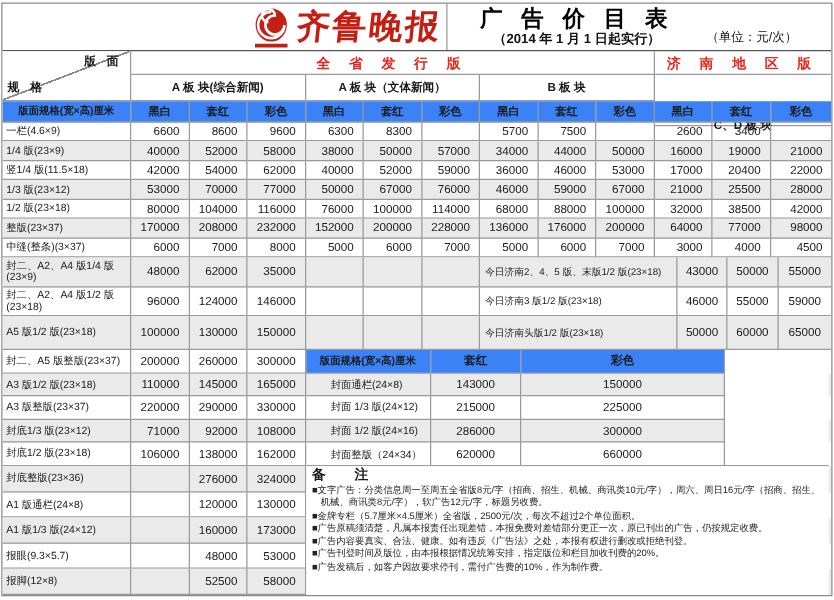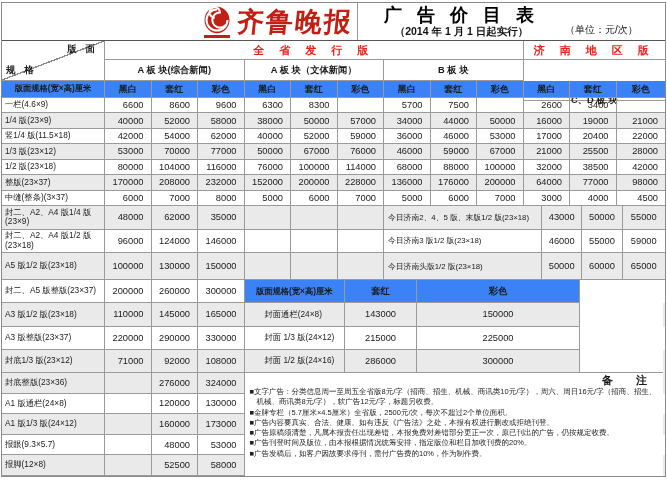--- a/index.html
+++ b/index.html
@@ -50,21 +50,21 @@
   #band4 .trow{flex:1;}
   .c-blank{width:46.5px;}
   .c-jlbl{width:158px;font-size:7.8px;padding-left:4px;}
   .c-jv{width:40.3px;justify-content:center;font-size:9.3px;}
   .c-shl{width:100.5px;justify-content:center;font-size:8.3px;}
   .c-sh1{width:72px;justify-content:center;font-size:9.3px;}
   .c-sh2{width:163px;justify-content:center;font-size:9.3px;}
   .c-covl{width:100.5px;font-size:8.3px;padding-left:20px;}
   .blank-overlay{position:absolute;left:578px;top:0;width:83px;height:100%;box-sizing:border-box;border-bottom:1px solid #9a9a9a;background:#fff;}
   .notes-overlay{position:absolute;left:242.5px;top:0;width:418.5px;height:100%;box-sizing:border-box;background:#fff;padding:1px 6px 0 5px;overflow:hidden;}
-  .notes-title{text-align:right;font-size:11px;font-weight:900;letter-spacing:10px;line-height:13px;}
+  .notes-title{text-align:left;font-size:11px;font-weight:900;letter-spacing:10px;line-height:13px;}
   .note-line{font-size:7.5px;line-height:10.3px;color:#222;padding-left:7px;text-indent:-7px;}
 </style>
 </head>
 <body>
 
 <div class="page">
 
   <div class="banner">
     <div class="logo-area">
       <div class="emblem-wrap">
@@ -295,20 +295,29 @@
       </div>
       <div class="trow gray">
         <div class="cell c-lbl">封底1/3 版(23×12)</div>
         <div class="cell c-v">71000</div>
         <div class="cell c-v">92000</div>
         <div class="cell c-v">108000</div>
         <div class="cell c-covl">封面 1/2 版(24×16)</div>
         <div class="cell c-sh1">286000</div>
         <div class="cell c-sh2">300000</div>
       </div>
+      <div class="trow">
+        <div class="cell c-lbl">封底1/2 版(23×18)</div>
+        <div class="cell c-v">106000</div>
+        <div class="cell c-v">138000</div>
+        <div class="cell c-v">162000</div>
+        <div class="cell c-covl">封面整版（24×34）</div>
+        <div class="cell c-sh1">620000</div>
+        <div class="cell c-sh2">660000</div>
+      </div>
       <div class="blank-overlay"></div>
     </div>
   <div id="band4">
       <div class="trow gray">
         <div class="cell c-lbl">封底整版(23×36)</div>
         <div class="cell c-v"></div>
         <div class="cell c-v">276000</div>
         <div class="cell c-v">324000</div>
       </div>
       <div class="trow">
@@ -332,20 +341,20 @@
       <div class="trow gray">
         <div class="cell c-lbl">报脚(12×8)</div>
         <div class="cell c-v"></div>
         <div class="cell c-v">52500</div>
         <div class="cell c-v">58000</div>
       </div>
       <div class="notes-overlay">
         <div class="notes-title">备 注</div>
         <div class="note-line">■文字广告：分类信息周一至周五全省版8元/字（招商、招生、机械、商讯类10元/字），周六、周日16元/字（招商、招生、机械、商讯类8元/字），软广告12元/字，标题另收费。</div>
         <div class="note-line">■金牌专栏（5.7厘米×4.5厘米）全省版，2500元/次，每次不超过2个单位面积。</div>
+        <div class="note-line">■广告原稿须清楚，凡属本报责任出现差错，本报免费对差错部分更正一次，原已刊出的广告，仍按规定收费。</div>
         <div class="note-line">■广告内容要真实、合法、健康。如有违反《广告法》之处，本报有权进行删改或拒绝刊登。</div>
-        <div class="note-line">■广告原稿须清楚，凡属本报责任出现差错，本报免费对差错部分更正一次，原已刊出的广告，仍按规定收费。</div>
         <div class="note-line">■广告刊登时间及版位，由本报根据情况统筹安排，指定版位和栏目加收刊费的20%。</div>
         <div class="note-line">■广告发稿后，如客户因故要求停刊，需付广告费的10%，作为制作费。</div>
       </div>
     </div>
 
 </div>
 
 </body></html>

